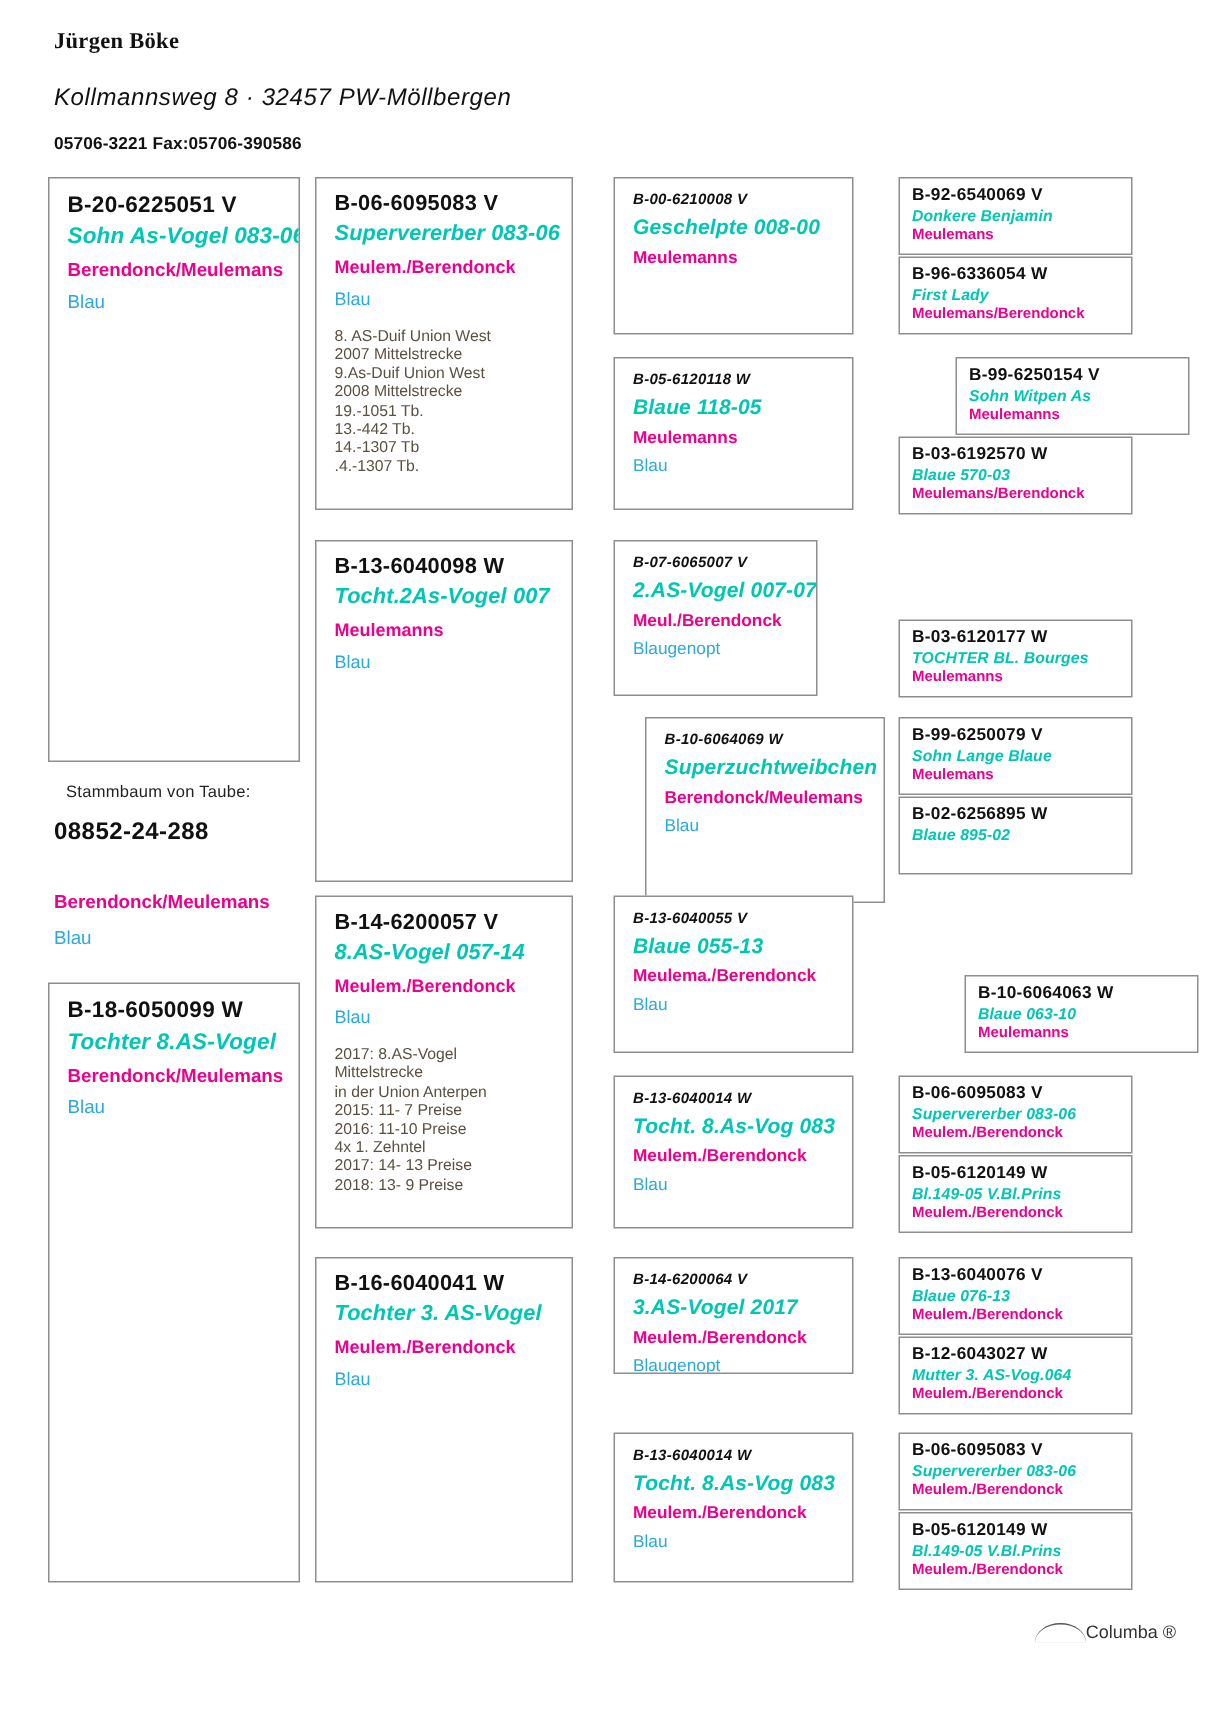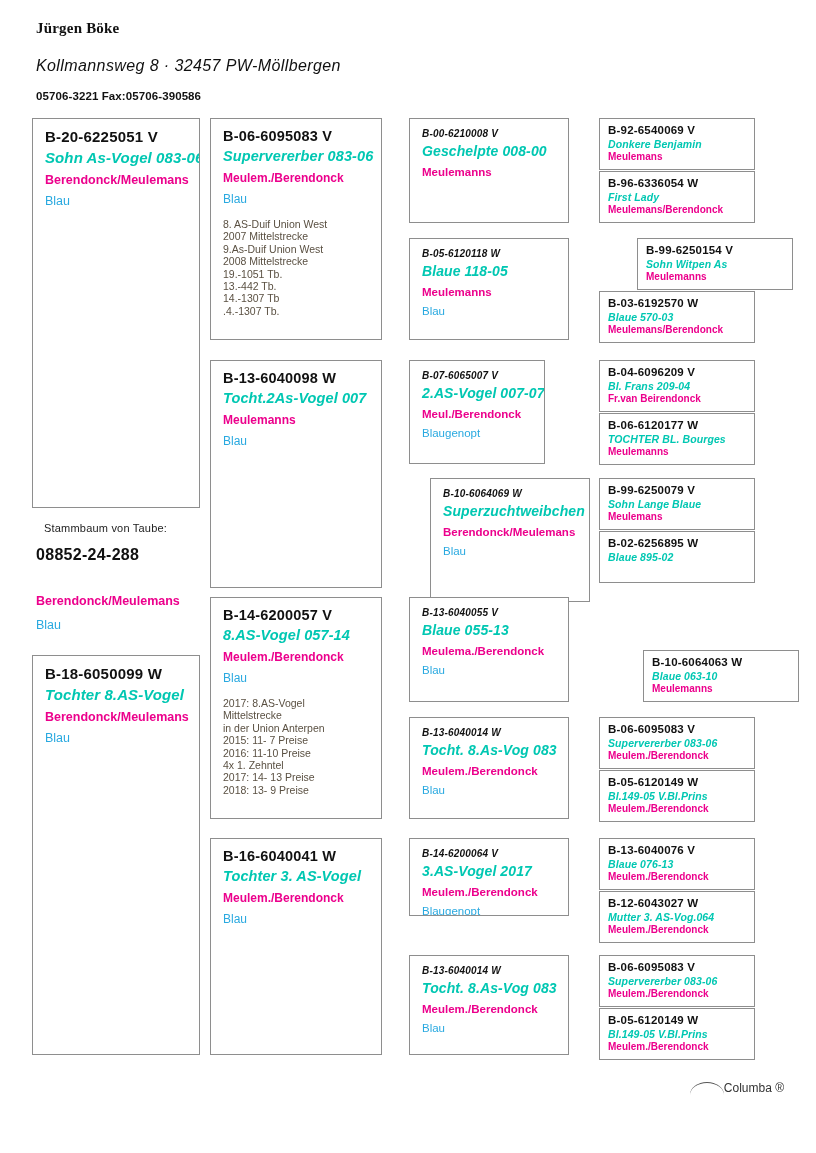--- a/index.html
+++ b/index.html
@@ -254,27 +254,22 @@
   <div class="box lvl4" style="left:599px;top:238px;width:156px;height:52px;margin-left:38px;">
     <div class="ring">B-99-6250154 V</div>
     <div class="name">Sohn Witpen As</div>
     <div class="breeder">Meulemanns</div>
   </div>
   <div class="box lvl4" style="left:599px;top:291px;width:156px;height:52px;">
     <div class="ring">B-03-6192570 W</div>
     <div class="name">Blaue 570-03</div>
     <div class="breeder">Meulemans/Berendonck</div>
   </div>
-  <div class="box lvl4" style="left:599px;top:360px;width:156px;height:52px;">
-    <div class="ring">B-04-6096209 V</div>
-    <div class="name">Bl. Frans 209-04</div>
-    <div class="breeder">Fr.van Beirendonck</div>
-  </div>
   <div class="box lvl4" style="left:599px;top:413px;width:156px;height:52px;">
-    <div class="ring">B-06-6120177 W</div>
+    <div class="ring">B-03-6120177 W</div>
     <div class="name">TOCHTER BL. Bourges</div>
     <div class="breeder">Meulemanns</div>
   </div>
   <div class="box lvl4" style="left:599px;top:478px;width:156px;height:52px;">
     <div class="ring">B-99-6250079 V</div>
     <div class="name">Sohn Lange Blaue</div>
     <div class="breeder">Meulemans</div>
   </div>
   <div class="box lvl4" style="left:599px;top:531px;width:156px;height:52px;">
     <div class="ring">B-02-6256895 W</div>

